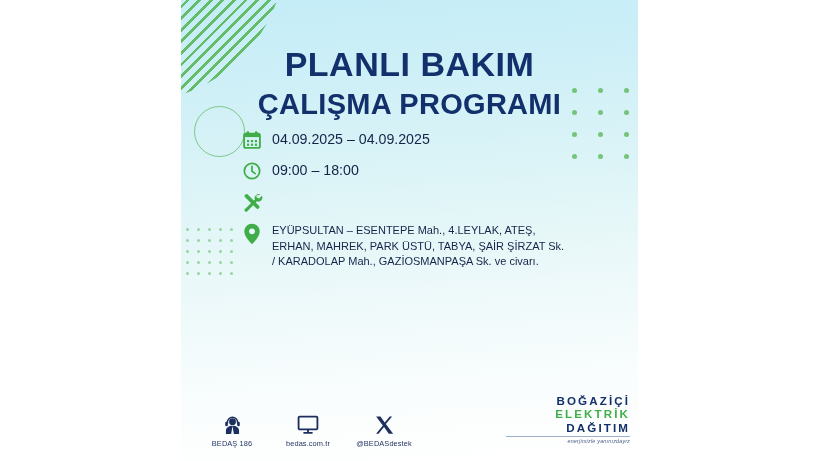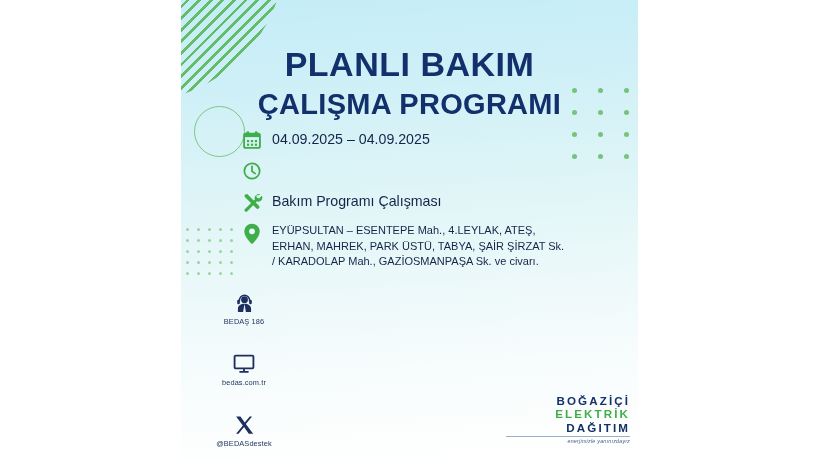--- a/index.html
+++ b/index.html
@@ -151,26 +151,25 @@
   
   #footer {
     position: absolute;
     left: 0;
     bottom: 11px;
     width: 457px;
     height: 56px;
   }
   #contacts {
     position: absolute;
-    left: 32px;
+    left: 20px;
     bottom: 2px;
     display: flex;
     align-items: flex-end;
-    gap: 22px;
-    flex-direction: column;
+    gap: 14px;
   }
   .contact {
     width: 62px;
     text-align: center;
   }
   .contact .cico {
     height: 26px;
     display: flex;
     align-items: flex-end;
     justify-content: center;
@@ -291,30 +290,30 @@
         <span class="txt">04.09.2025 – 04.09.2025</span>
       </div>
 
       <div class="row">
         <span class="ico">
           <svg width="20" height="20" viewBox="0 0 24 24" fill="none" stroke="#3fae49" stroke-width="2.1">
             <circle cx="12" cy="12" r="9.2"></circle>
             <path d="M12 6.4 V12.3 L15.8 15.1" stroke-linecap="round" stroke-linejoin="round"></path>
           </svg>
         </span>
+        <span class="txt">09:00 – 18:00</span>
       </div>
 
       <div class="row">
         <span class="ico">
           <svg width="21" height="21" viewBox="0 0 24 24" fill="#3fae49">
             <path d="M3.1 3.0 L6.0 2.3 L19.3 15.6 a2.1 2.1 0 0 1 -3.0 3.0 L3.0 5.3 Z"></path>
             <path d="M21.2 3.0 a4.6 4.6 0 0 0 -6.5 5.6 L3.4 19.3 a1.9 1.9 0 0 0 2.7 2.7 L17.1 10.7 a4.6 4.6 0 0 0 5.6 -6.5 L19.6 7.3 L17.0 6.6 L16.3 4.0 Z"></path>
           </svg>
         </span>
-        <span class="txt">Bakım Programı Çalışması</span>
       </div>
 
       <div class="row" id="row-address">
         <span class="ico">
           <svg width="20" height="22" viewBox="0 0 24 26" fill="#3fae49">
             <path d="M12 0.8 C6.9 0.8 2.8 4.9 2.8 10 C2.8 17.0 12 25.2 12 25.2 C12 25.2 21.2 17.0 21.2 10 C21.2 4.9 17.1 0.8 12 0.8 Z"></path>
             <circle cx="12" cy="9.8" r="3.5" fill="#eaf7f9"></circle>
           </svg>
         </span>
         <span class="txt">

